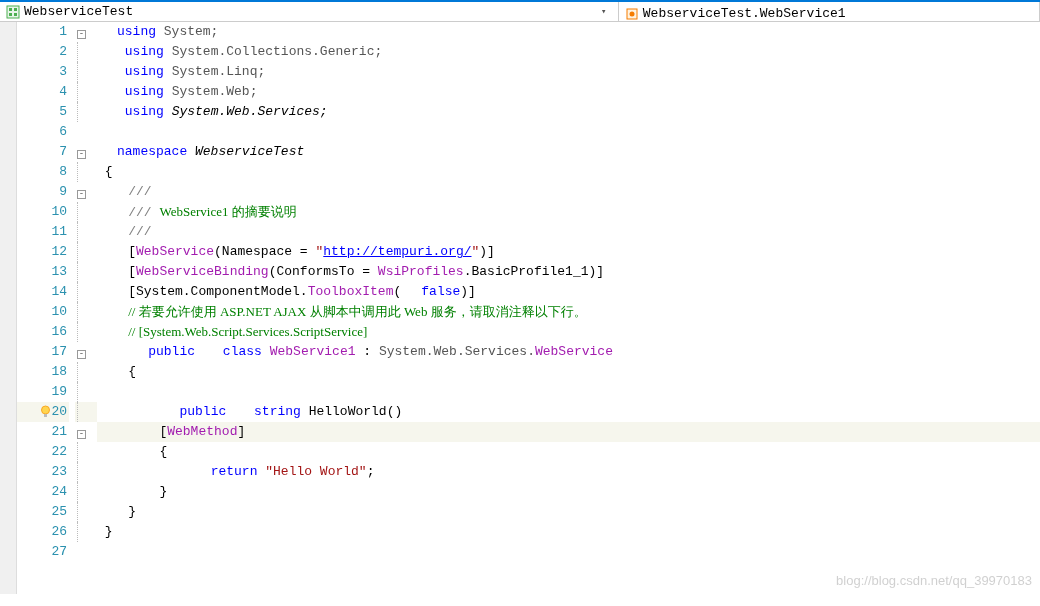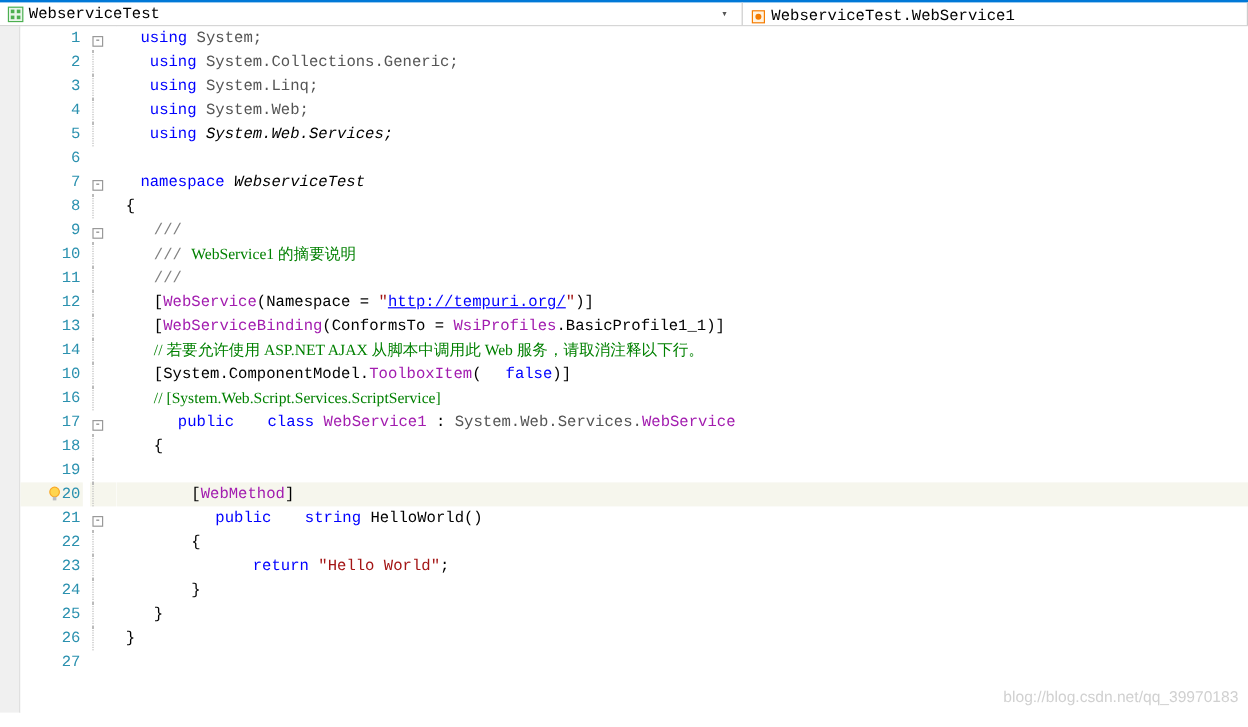--- a/index.html
+++ b/index.html
@@ -204,28 +204,28 @@
       <div class="row"> <span class="kw">using</span><span class="dim"> System.Web;</span></div>
       <div class="row"> <span class="kw">using</span><span class="ns"> System.Web.Services;</span></div>
       <div class="row"></div>
       <div class="row"><span class="kw">namespace</span><span class="ns"> WebserviceTest</span></div>
       <div class="row"> {</div>
       <div class="row">    <span class="xmlc">/// <summary></summary></span></div>
       <div class="row">    <span class="xmlc">/// </span><span class="cmt">WebService1 的摘要说明</span></div>
       <div class="row">    <span class="xmlc">/// </span></div>
       <div class="row">    [<span class="type">WebService</span>(Namespace = <span class="str">"</span><span class="link">http://tempuri.org/</span><span class="str">"</span>)]</div>
       <div class="row">    [<span class="type">WebServiceBinding</span>(ConformsTo = <span class="type">WsiProfiles</span>.BasicProfile1_1)]</div>
+      <div class="row">    [System.ComponentModel.<span class="type">ToolboxItem</span>(<span class="kw">false</span>)]</div>
       <div class="row">    <span class="cmt">// 若要允许使用 ASP.NET AJAX 从脚本中调用此 Web 服务，请取消注释以下行。</span></div>
-      <div class="row">    [System.ComponentModel.<span class="type">ToolboxItem</span>(<span class="kw">false</span>)]</div>
       <div class="row">    <span class="cmt">// [System.Web.Script.Services.ScriptService]</span></div>
       <div class="row">    <span class="kw">public</span> <span class="kw">class</span> <span class="type">WebService1</span> : <span class="dim">System.Web.Services.</span><span class="type">WebService</span></div>
       <div class="row">    {</div>
       <div class="row"></div>
+      <div class="row">        <span class="kw">public</span> <span class="kw">string</span> HelloWorld()</div>
       <div class="row highlight-full">        [<span class="type">WebMethod</span>]</div>
-      <div class="row">        <span class="kw">public</span> <span class="kw">string</span> HelloWorld()</div>
       <div class="row">        {</div>
       <div class="row">            <span class="kw">return</span> <span class="str">"Hello World"</span>;</div>
       <div class="row">        }</div>
       <div class="row">    }</div>
       <div class="row"> }</div>
       <div class="row"></div>
     </div>
 
   <div class="watermark">blog://blog.csdn.net/qq_39970183</div>
 </div>

